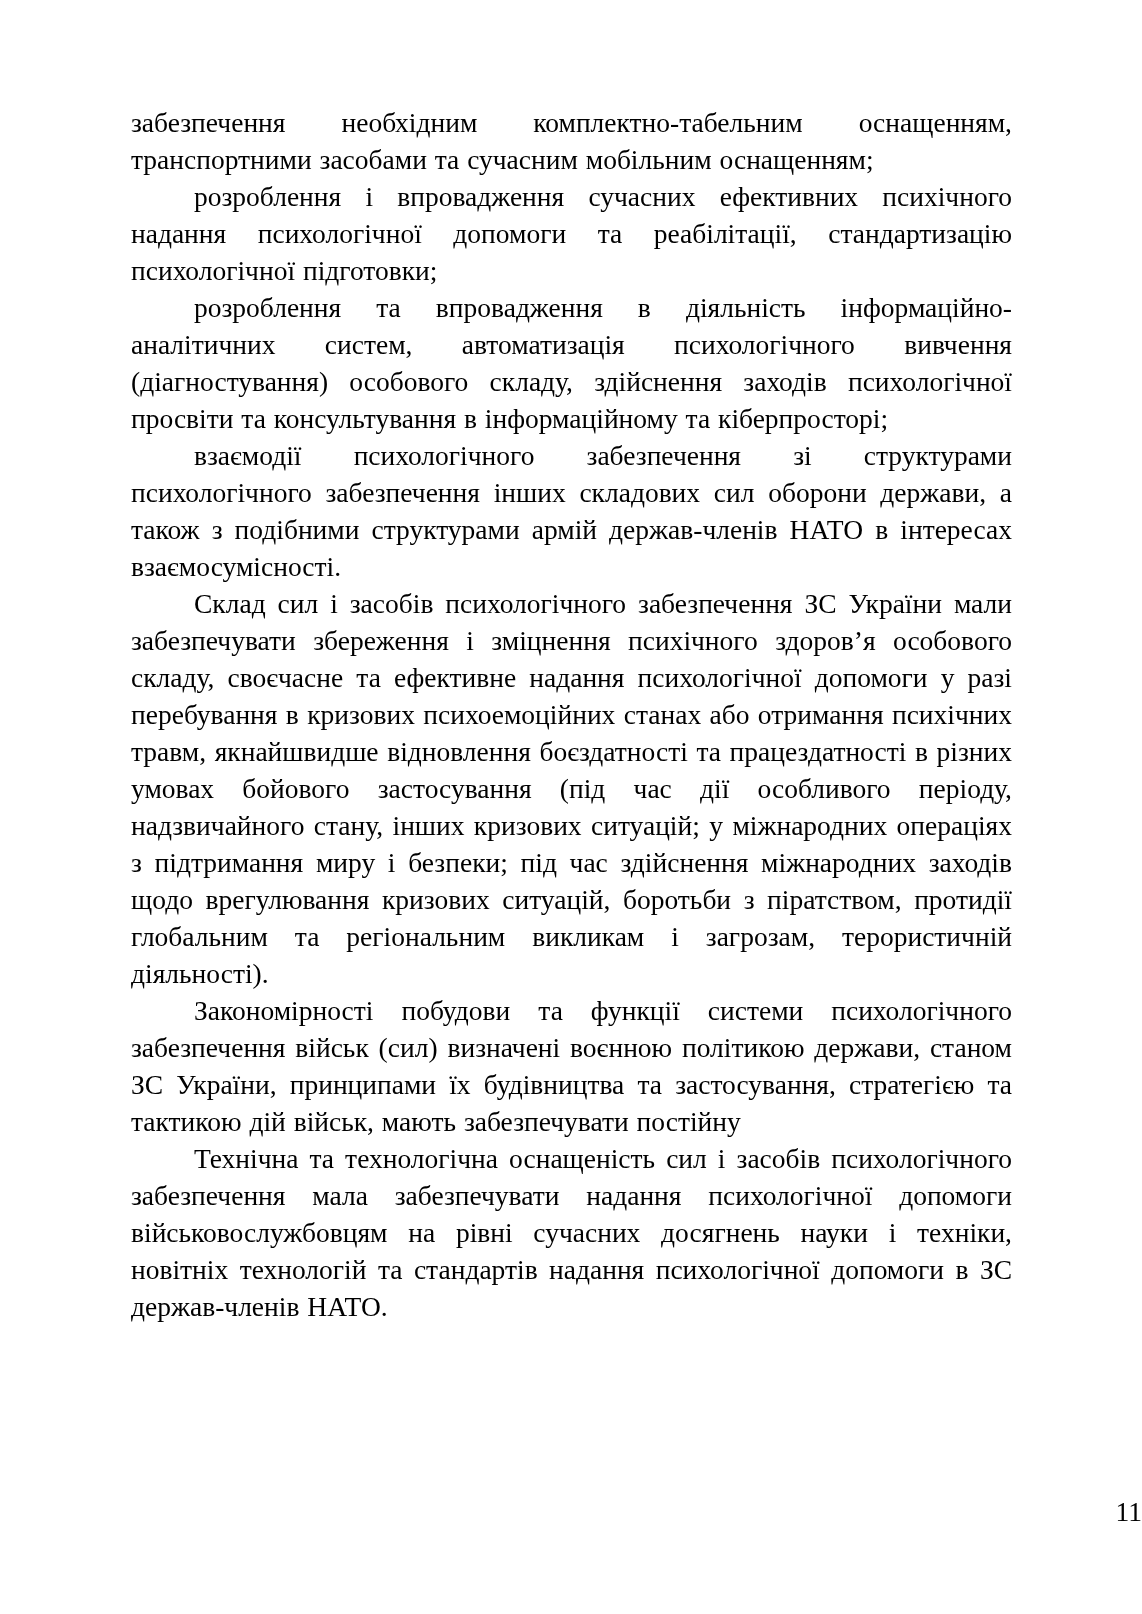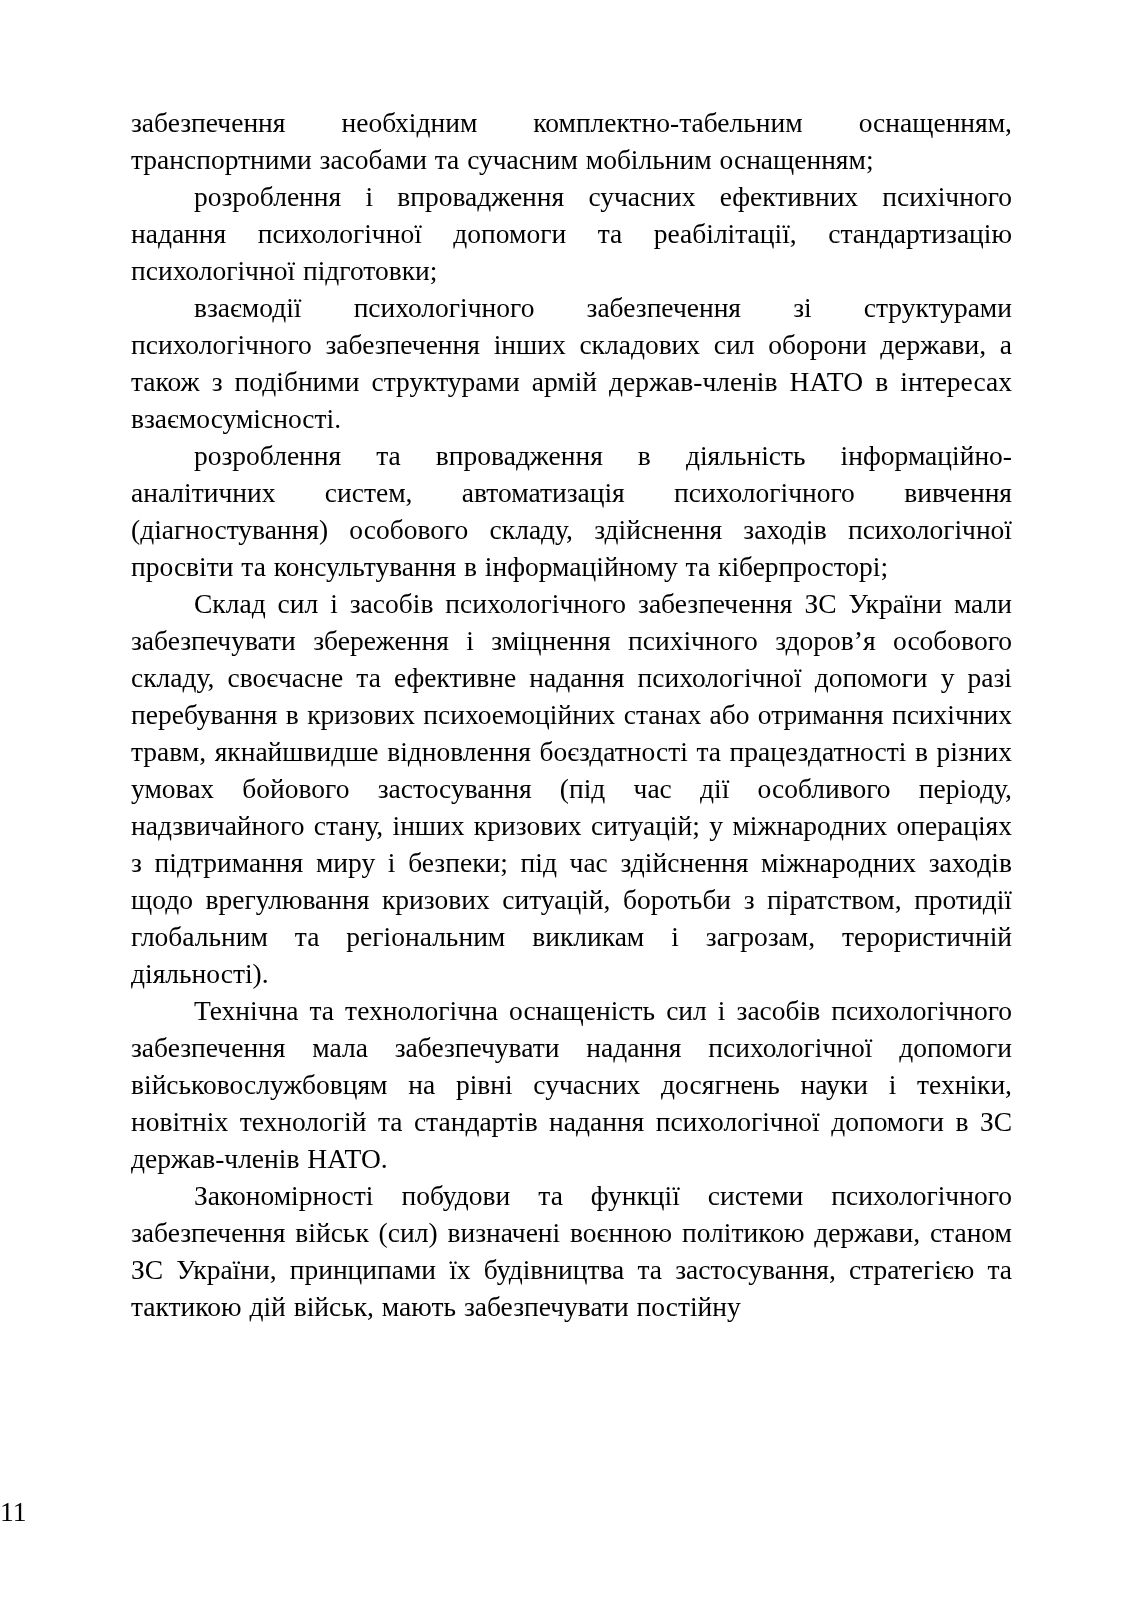--- a/index.html
+++ b/index.html
@@ -27,21 +27,21 @@
     word-spacing: 1px;
   }
   .content p.noindent {
     text-indent: 0;
   }
   .footer {
     position: absolute;
     left: 0;
     bottom: 86px;
     width: 100%;
-    text-align: left;
+    text-align: right;
   }
   .footer .rule {
     font-size: 27.5px;
     line-height: 20px;
     letter-spacing: 0;
     color: #000000;
     white-space: nowrap;
     overflow: hidden;
   }
   .footer .pagenum {
@@ -51,23 +51,23 @@
     color: #000000;
   }
 </style>
 </head>
 <body>
 
 <div class="page">
   <div class="content">
     <p class="noindent">забезпечення необхідним комплектно-табельним оснащенням, транспортними засобами та сучасним мобільним оснащенням;</p>
     <p>розроблення і впровадження сучасних ефективних психічного надання психологічної допомоги та реабілітації, стандартизацію психологічної підготовки;</p>
+    <p>розроблення та впровадження в діяльність інформаційно-аналітичних систем, автоматизація психологічного вивчення (діагностування) особового складу, здійснення заходів психологічної просвіти та консультування в інформаційному та кіберпросторі;</p>
     <p>взаємодії психологічного забезпечення зі структурами психологічного забезпечення інших складових сил оборони держави, а також з подібними структурами армій держав-членів НАТО в інтересах взаємосумісності.</p>
-    <p>розроблення та впровадження в діяльність інформаційно-аналітичних систем, автоматизація психологічного вивчення (діагностування) особового складу, здійснення заходів психологічної просвіти та консультування в інформаційному та кіберпросторі;</p>
     <p>Склад сил і засобів психологічного забезпечення ЗС України мали забезпечувати збереження і зміцнення психічного здоров’я особового складу, своєчасне та ефективне надання психологічної допомоги у разі перебування в кризових психоемоційних станах або отримання психічних травм, якнайшвидше відновлення боєздатності та працездатності в різних умовах бойового застосування (під час дії особливого періоду, надзвичайного стану, інших кризових ситуацій; у міжнародних операціях з підтримання миру і безпеки; під час здійснення міжнародних заходів щодо врегулювання кризових ситуацій, боротьби з піратством, протидії глобальним та регіональним викликам і загрозам, терористичній діяльності).</p>
+    <p>Закономірності побудови та функції системи психологічного забезпечення військ (сил) визначені воєнною політикою держави, станом ЗС України, принципами їх будівництва та застосування, стратегією та тактикою дій військ, мають забезпечувати постійну</p>
     <p>Технічна та технологічна оснащеність сил і засобів психологічного забезпечення мала забезпечувати надання психологічної допомоги військовослужбовцям на рівні сучасних досягнень науки і техніки, новітніх технологій та стандартів надання психологічної допомоги в ЗС держав-членів НАТО.</p>
-    <p>Закономірності побудови та функції системи психологічного забезпечення військ (сил) визначені воєнною політикою держави, станом ЗС України, принципами їх будівництва та застосування, стратегією та тактикою дій військ, мають забезпечувати постійну</p>
   </div>
   <div class="footer">
     <div class="rule">______________________________________________</div>
     <div class="pagenum">11</div>
   </div>
 </div>
 
 </body></html>

